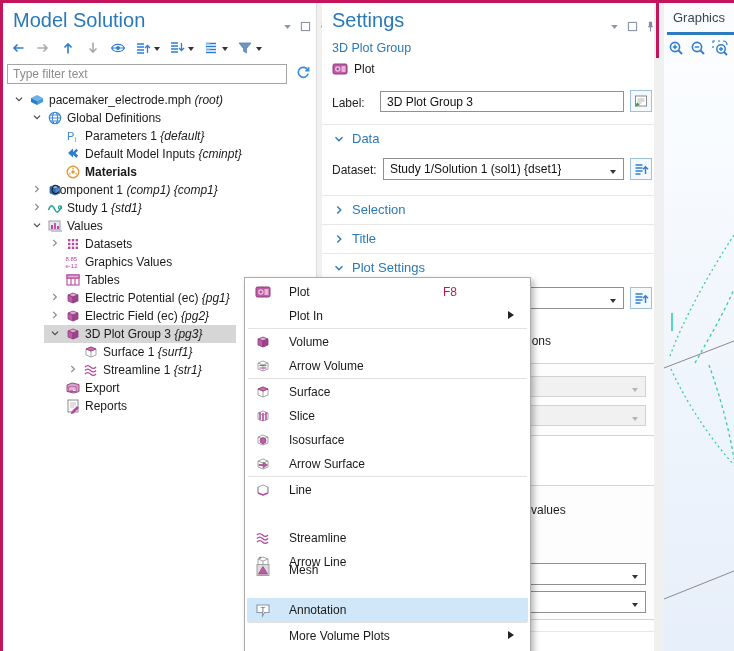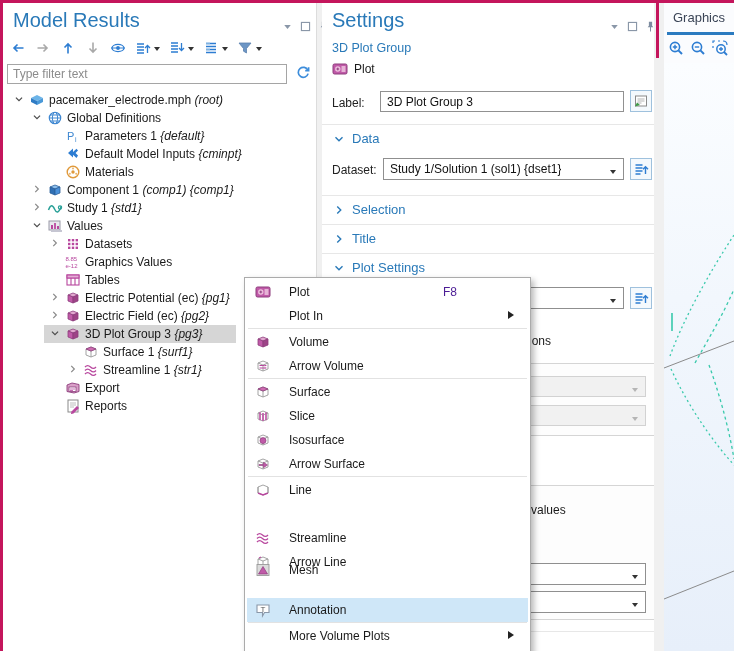--- a/index.html
+++ b/index.html
@@ -50,38 +50,38 @@
           display:flex;align-items:center;justify-content:center;box-sizing:border-box;}
   .group-box{position:absolute;border:1px solid #d5d5d5;background:#fdfdfd;}
   .frag{position:absolute;color:#1a1a1a;}
   
   #menu{position:absolute;left:244px;top:277px;width:285px;height:380px;background:#fff;
         border:1px solid #ababab;box-shadow:3px 3px 6px rgba(0,0,0,.28);z-index:40;}
   .menu-item{position:absolute;left:2px;right:2px;height:24px;}
   .menu-item.hl{background:#cfe7f8;}
   .mi-ico{position:absolute;left:8px;top:4px;}
   .mi-lbl{position:absolute;left:42px;top:5px;white-space:nowrap;}
-  .mi-short{position:absolute;left:196px;top:5px;color:#4c1d95;}
+  .mi-short{position:absolute;left:196px;top:5px;color:#be185d;}
   .mi-sub{position:absolute;right:10px;top:7px;width:0;height:0;border:4.5px solid transparent;border-left:6px solid #222;}
   .menu-sep{position:absolute;left:3px;right:3px;height:1px;background:#e2e2e2;}
   
   .gfx-tab{position:absolute;left:0;top:7px;width:70px;text-align:center;color:#3a4456;font-size:13px;}
   .gfx-underline{position:absolute;left:3px;top:29px;width:67px;height:3px;background:#2b7bc0;}
   .gfx-toolbar{position:absolute;left:4px;top:37px;display:flex;gap:6px;align-items:center;}
   #gfx-canvas{position:absolute;left:0;top:60px;width:70px;height:588px;
               background:linear-gradient(#fbfdff 0%,#f2f7fd 40%,#e7effa 100%);}
   .divider-strip{position:absolute;left:654px;top:3px;width:10px;height:648px;background:#f0f0f0;}
 </style>
 </head>
 <body>
 
 <div class="app">
 
   <div class="panel" id="mb-panel">
-    <div class="panel-title">Model Results</div>
+    <div class="panel-title">Model Solution</div>
     <div class="corner-icons" style="left:278px;" id="mb-corner">
         <span class="icon14">
           <svg width="13" height="13" viewBox="0 0 16 16">
             <path d="M4 6 h8 l-4 5 Z" fill="#8a97a8"></path>
           </svg>
         </span>
         <span class="icon14">
           <svg width="13" height="13" viewBox="0 0 16 16">
             <rect x="3" y="3" width="10" height="10" fill="none" stroke="#8a97a8" stroke-width="1.4"></rect>
           </svg>
@@ -224,36 +224,36 @@
         <div class="tree-row" style="top: 72px;">
           <span class="tree-ico icon16" style="left: 62px;">
             <svg width="16" height="16" viewBox="0 0 16 16">
               <circle cx="8" cy="8" r="5.8" fill="none" stroke="#e09a3c" stroke-width="1.4"></circle>
               <circle cx="8" cy="8" r="1.7" fill="#e09a3c"></circle>
               <circle cx="8" cy="4.6" r="1" fill="#e8b46b"></circle>
               <circle cx="11.2" cy="9.8" r="1" fill="#e8b46b"></circle>
               <circle cx="4.8" cy="9.8" r="1" fill="#e8b46b"></circle>
             </svg>
           </span>
-          <span class="tree-lbl" style="left: 82px;">Materials</span>
+          <span class="tree-lbl" style="left: 82px; font-weight: bold;">Materials</span>
         </div>
         <div class="tree-row" style="top: 90px;">
           <span class="tree-chev icon14" style="left: 27px;">
             <svg width="14" height="14" viewBox="0 0 16 16">
               <path d="M6 4.5 L9.5 8 L6 11.5" fill="none" stroke="#8a8a8a" stroke-width="1.4"></path>
             </svg>
           </span>
           <span class="tree-ico icon16" style="left: 44px;">
             <svg width="16" height="16" viewBox="0 0 16 16">
               <path d="M3 5 L8 3 L13 5 L8 7 Z" fill="#8ec0ec" stroke="#2c5f9b" stroke-width=".8"></path>
               <path d="M3 5 L8 7 L8 13 L3 11 Z" fill="#2f6fb4" stroke="#2c5f9b" stroke-width=".8"></path>
               <path d="M13 5 L8 7 L8 13 L13 11 Z" fill="#4a90d9" stroke="#2c5f9b" stroke-width=".8"></path>
             </svg>
           </span>
-          <span class="tree-lbl" style="left: 64px;">Component 1<span class="tree-tag"> (comp1) {comp1}</span></span>
+          <span class="tree-lbl" style="left: 48px;">Component 1<span class="tree-tag"> (comp1) {comp1}</span></span>
         </div>
         <div class="tree-row" style="top: 108px;">
           <span class="tree-chev icon14" style="left: 27px;">
             <svg width="14" height="14" viewBox="0 0 16 16">
               <path d="M6 4.5 L9.5 8 L6 11.5" fill="none" stroke="#8a8a8a" stroke-width="1.4"></path>
             </svg>
           </span>
           <span class="tree-ico icon16" style="left: 44px;">
             <svg width="16" height="16" viewBox="0 0 16 16">
               <path d="M1.5 10 C3.5 4.5, 5.5 4.5, 7.5 9 S 11.5 13.5, 14.5 6" fill="none" stroke="#2aa198" stroke-width="1.5"></path>

